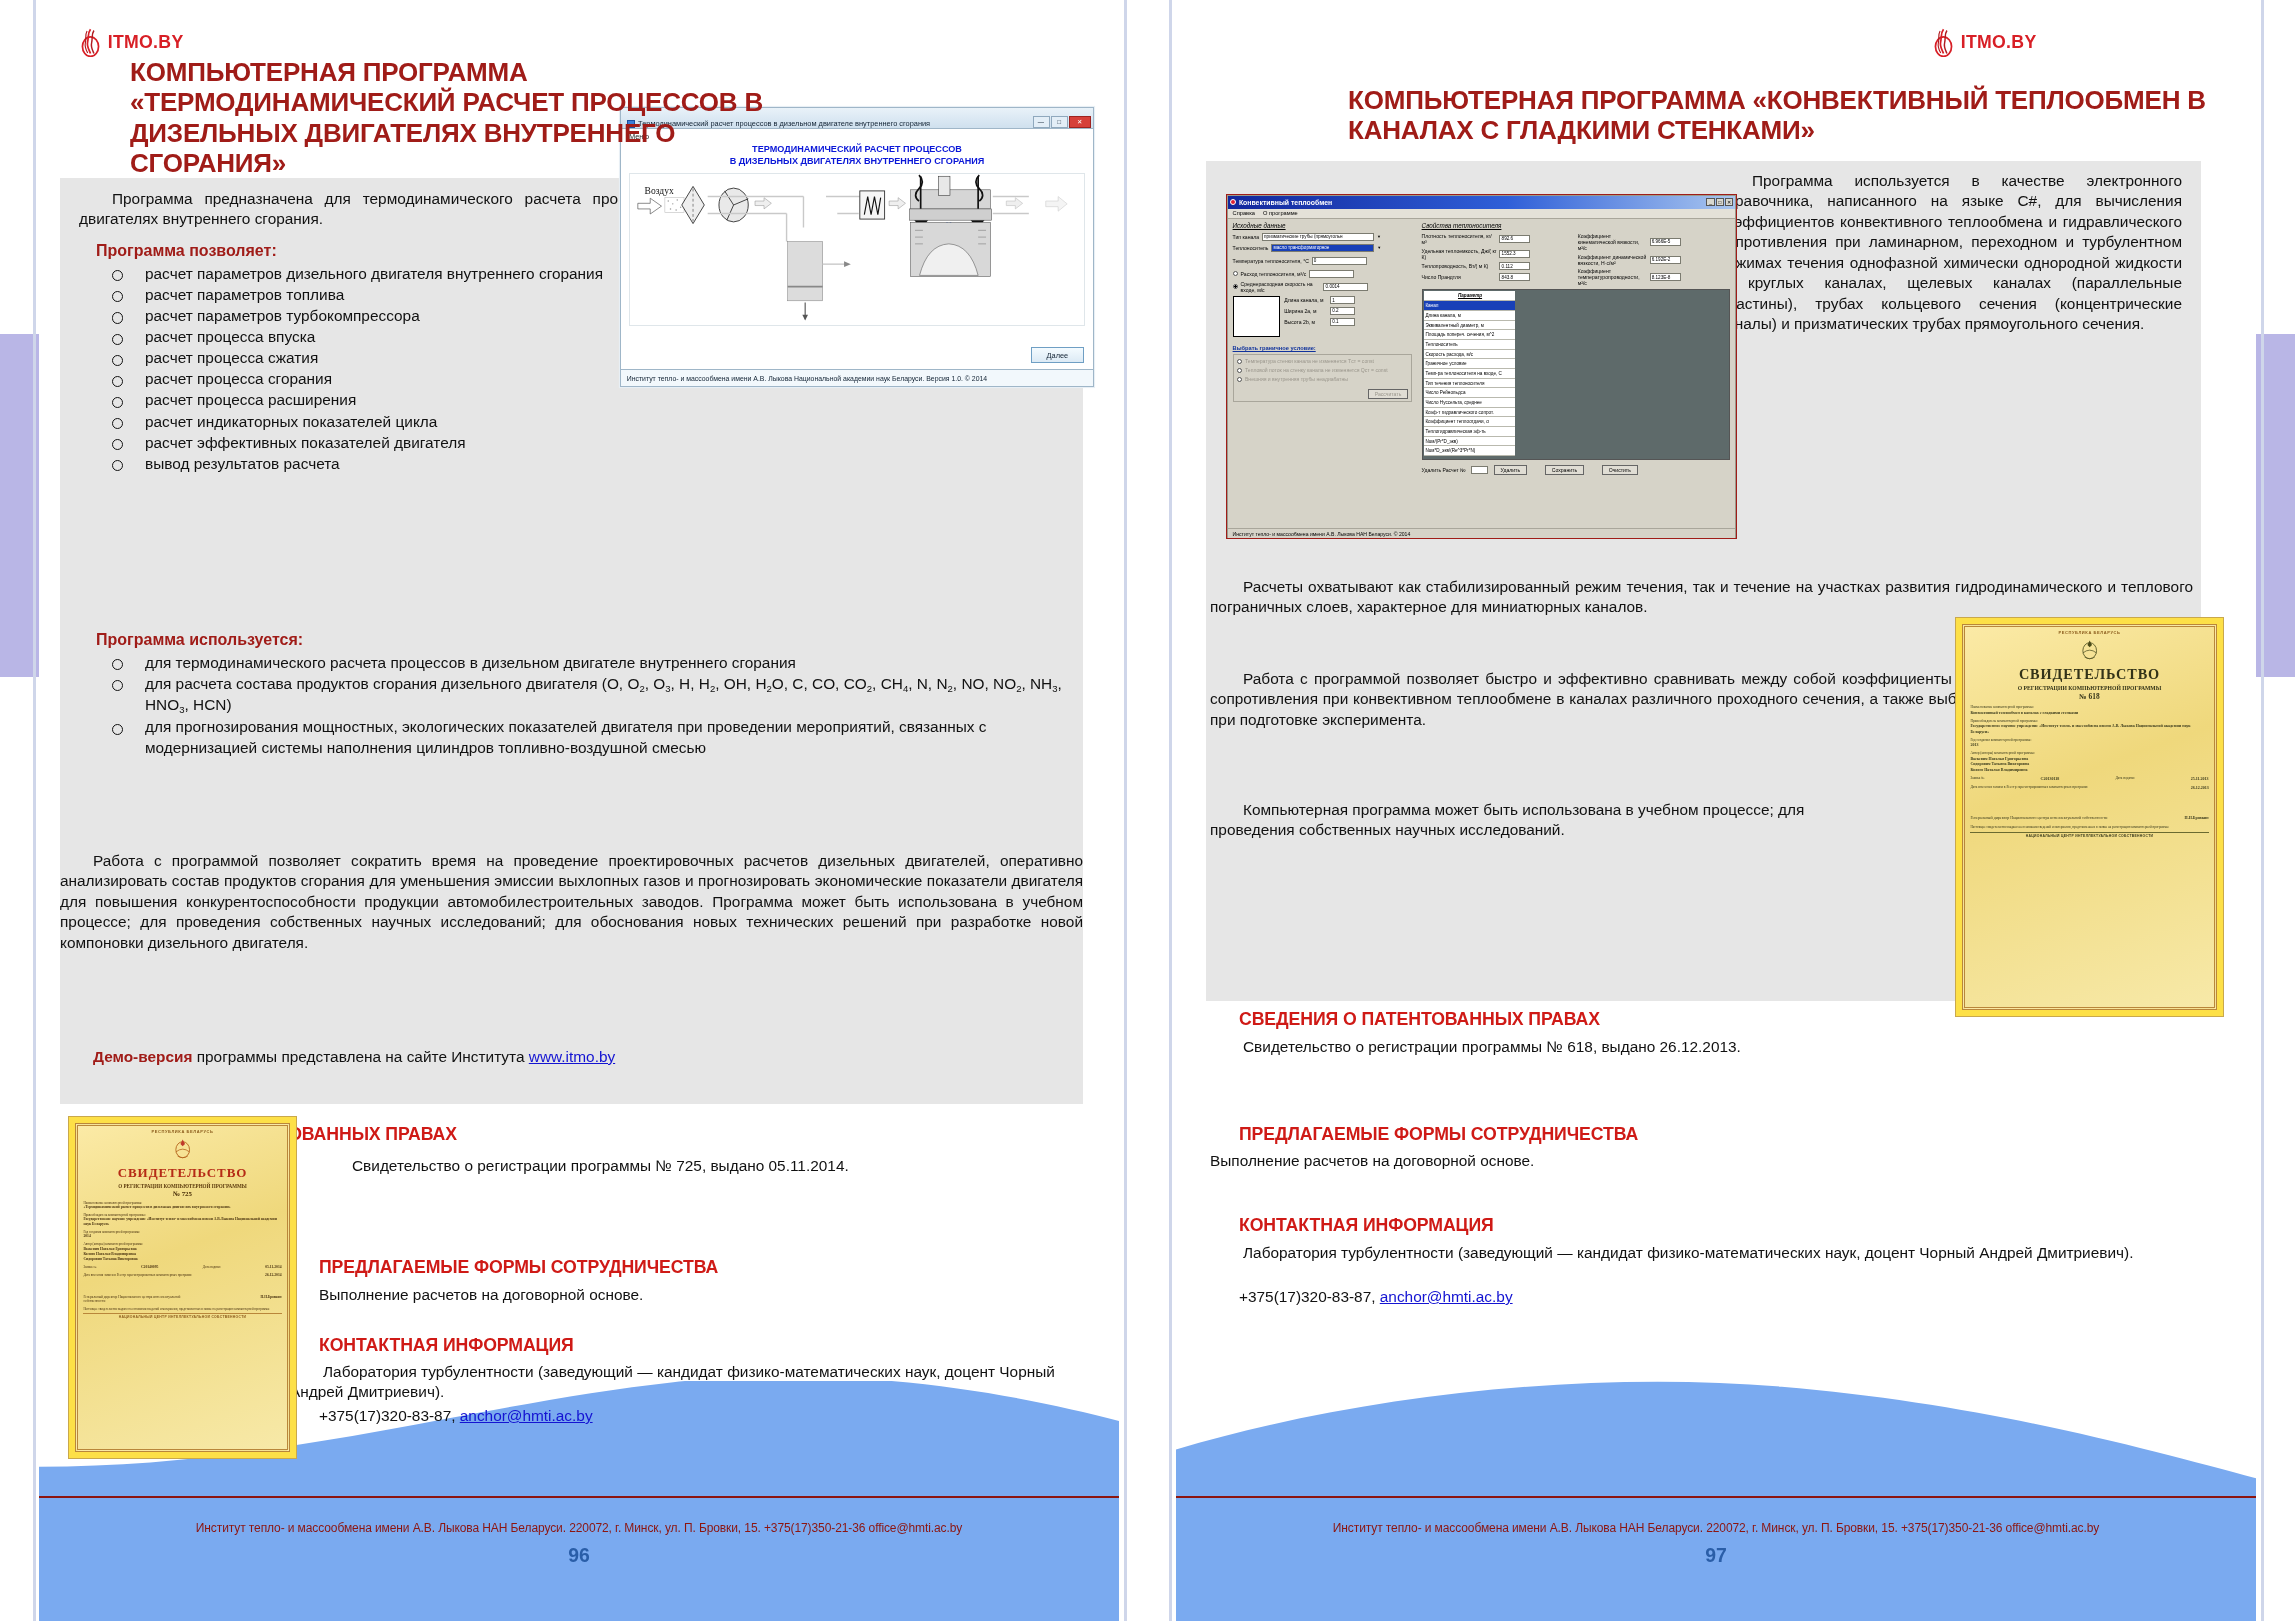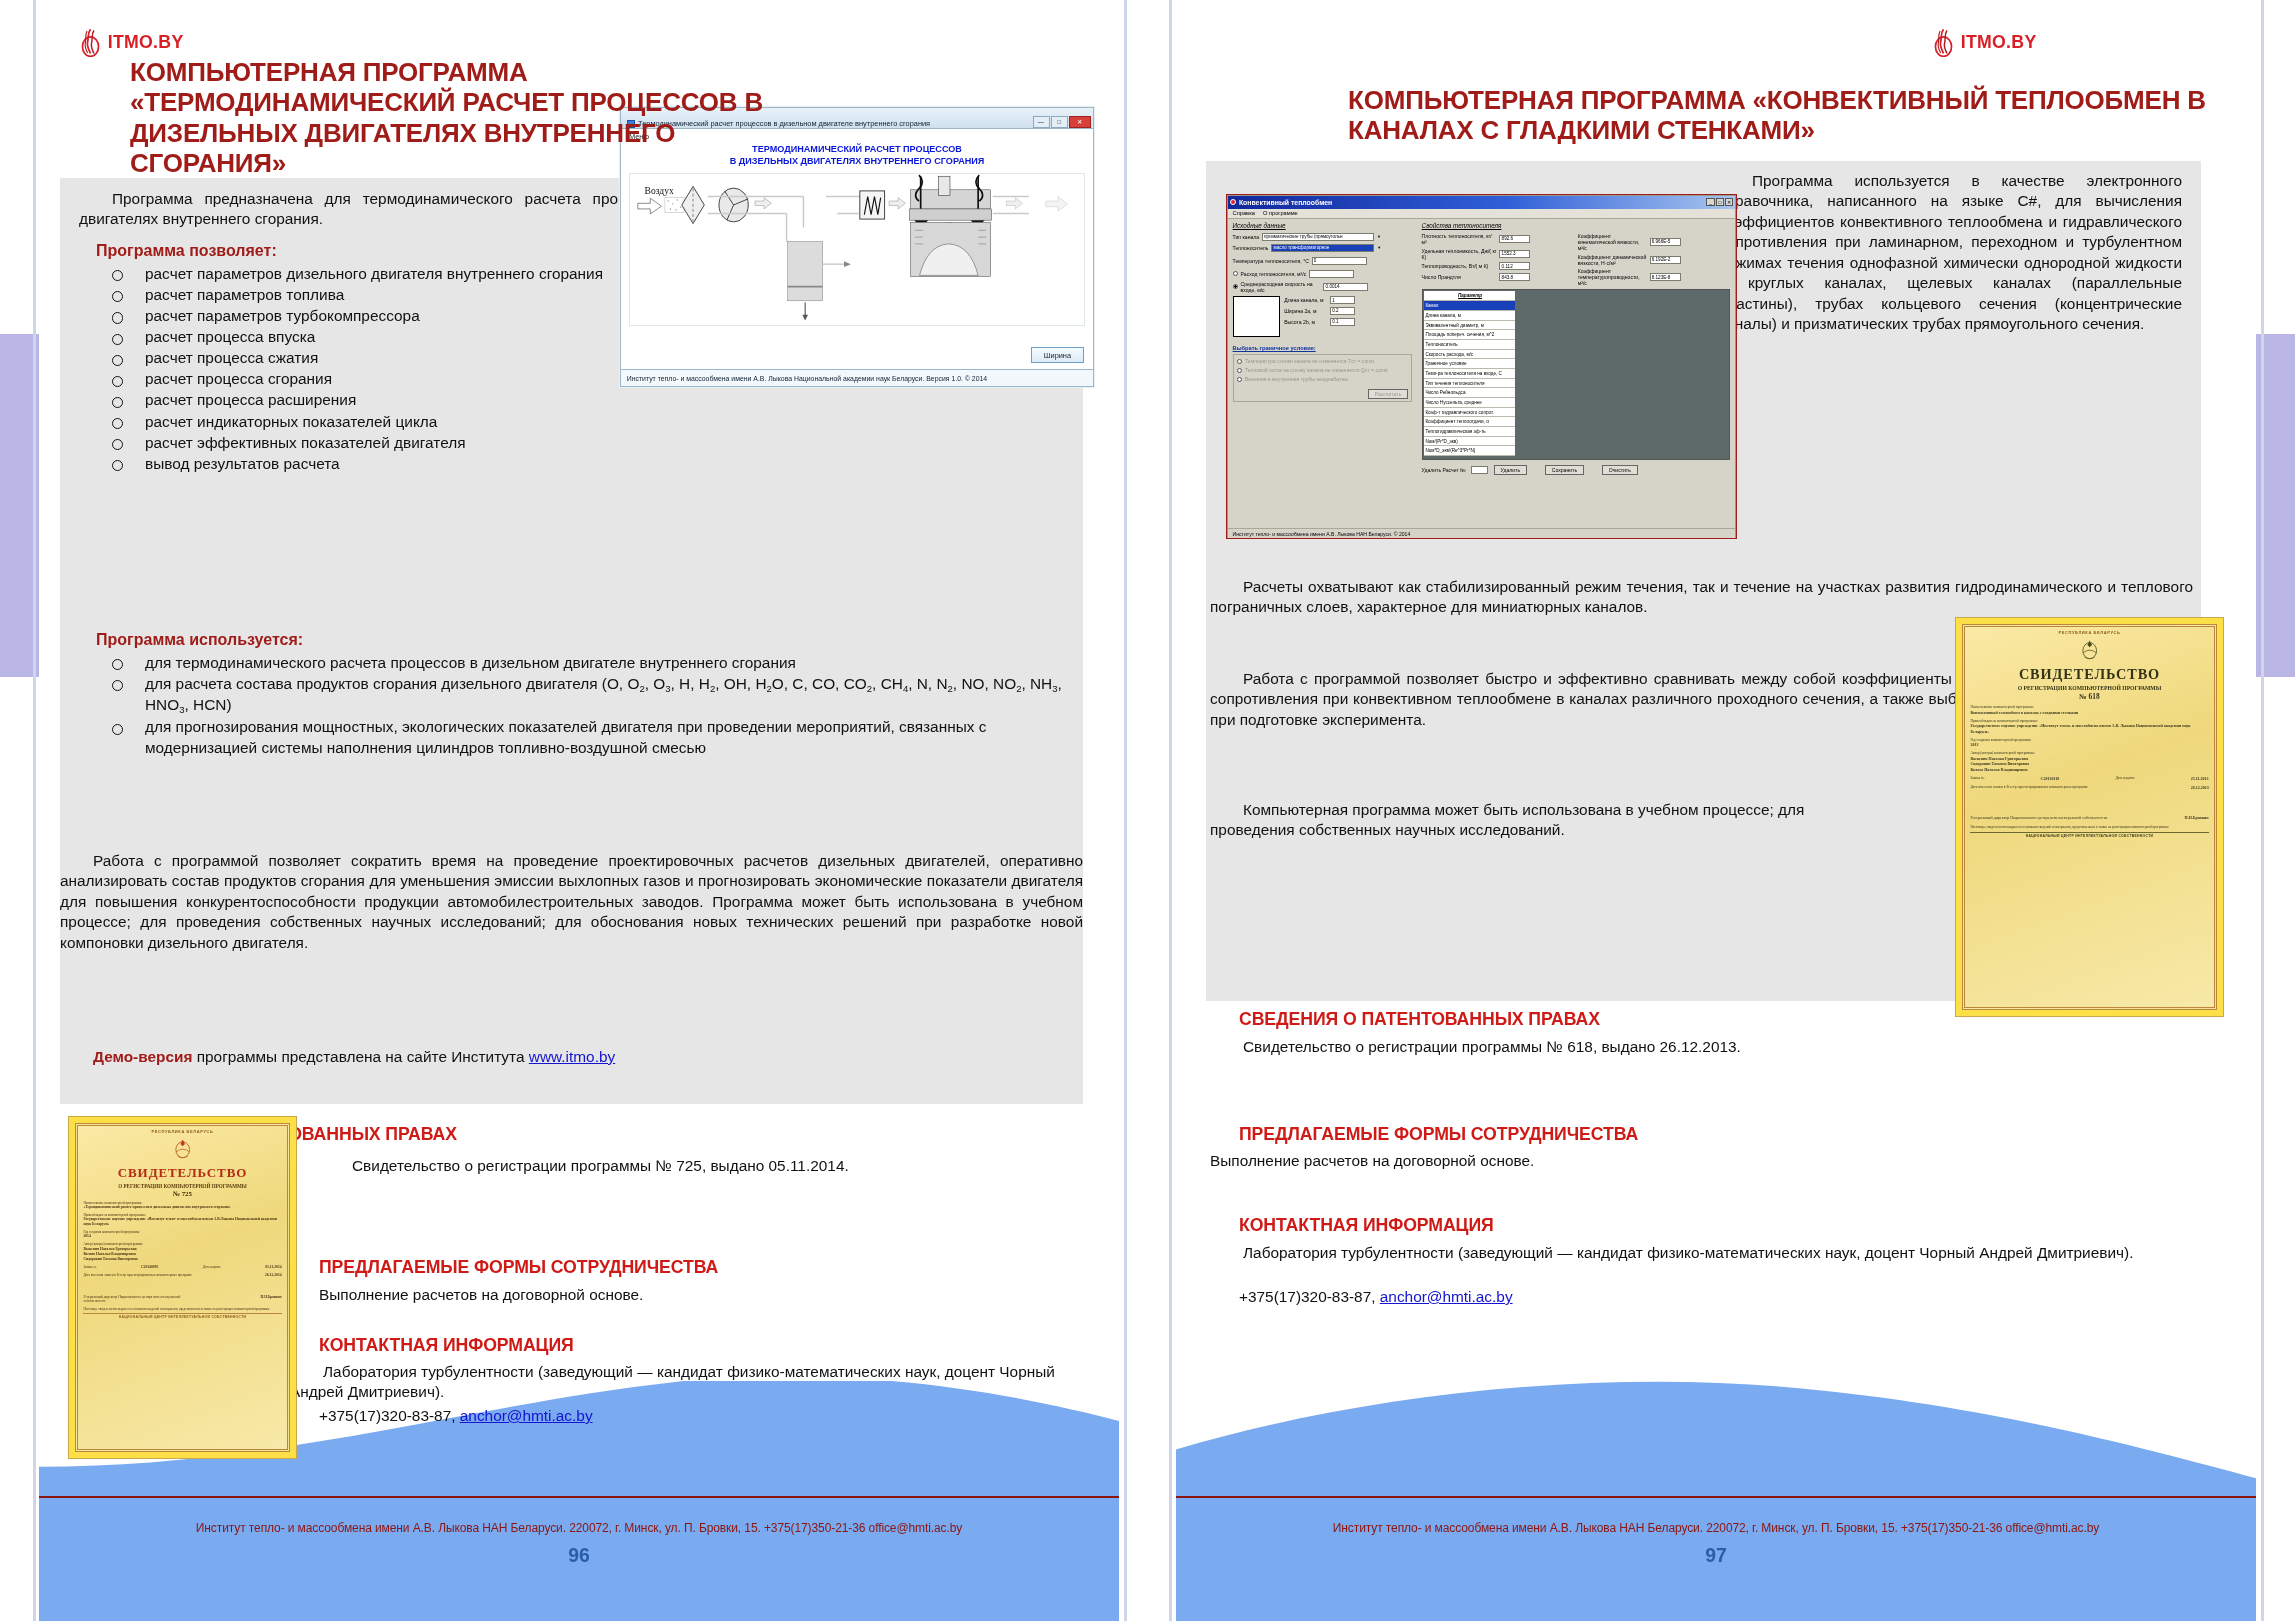--- a/index.html
+++ b/index.html
@@ -359,21 +359,21 @@
             <line x1="498" y1="124" x2="512" y2="124"></line>
             <line x1="610" y1="100" x2="624" y2="100"></line>
             <line x1="610" y1="112" x2="624" y2="112"></line>
             <line x1="610" y1="124" x2="624" y2="124"></line>
           </g>
         <path d="M660,48 h16 v-6 l13,10 -13,10 v-6 h-16 z" fill="#efefef" stroke="#bbb"></path>
         <path d="M636,40 H700 M636,70 H700" stroke="#c9c9c9" stroke-width="2.5"></path>
         <path d="M730,48 h22 v-8 l16,13 -16,13 v-8 h-22 z" fill="#f4f4f4" stroke="#ccc"></path>
       </svg>
     </div>
-    <div class="w1-next">Ширина</div>
+    <div class="w1-next">Далее</div>
     <div class="w1-status">Институт тепло- и массообмена имени А.В. Лыкова Национальной академии наук Беларуси.  Версия 1.0. © 2014</div>
   </div>
 
   <div class="cert cert-left" style="left:29px;top:1116px;width:229px;height:343px;">
     <div class="cert-inner">
       <div class="cert-top">РЕСПУБЛИКА БЕЛАРУСЬ</div>
       <svg class="cert-emblem" viewBox="0 0 34 38">
         <ellipse cx="17" cy="22" rx="12" ry="14" fill="none" stroke="#b5651d" stroke-width="1.6"></ellipse>
         <path d="M17 4 l4 8 -4 4 -4 -4 z" fill="#c0392b"></path>
         <path d="M5 26 q12 -10 24 0" fill="none" stroke="#b5651d" stroke-width="1.4"></path>

